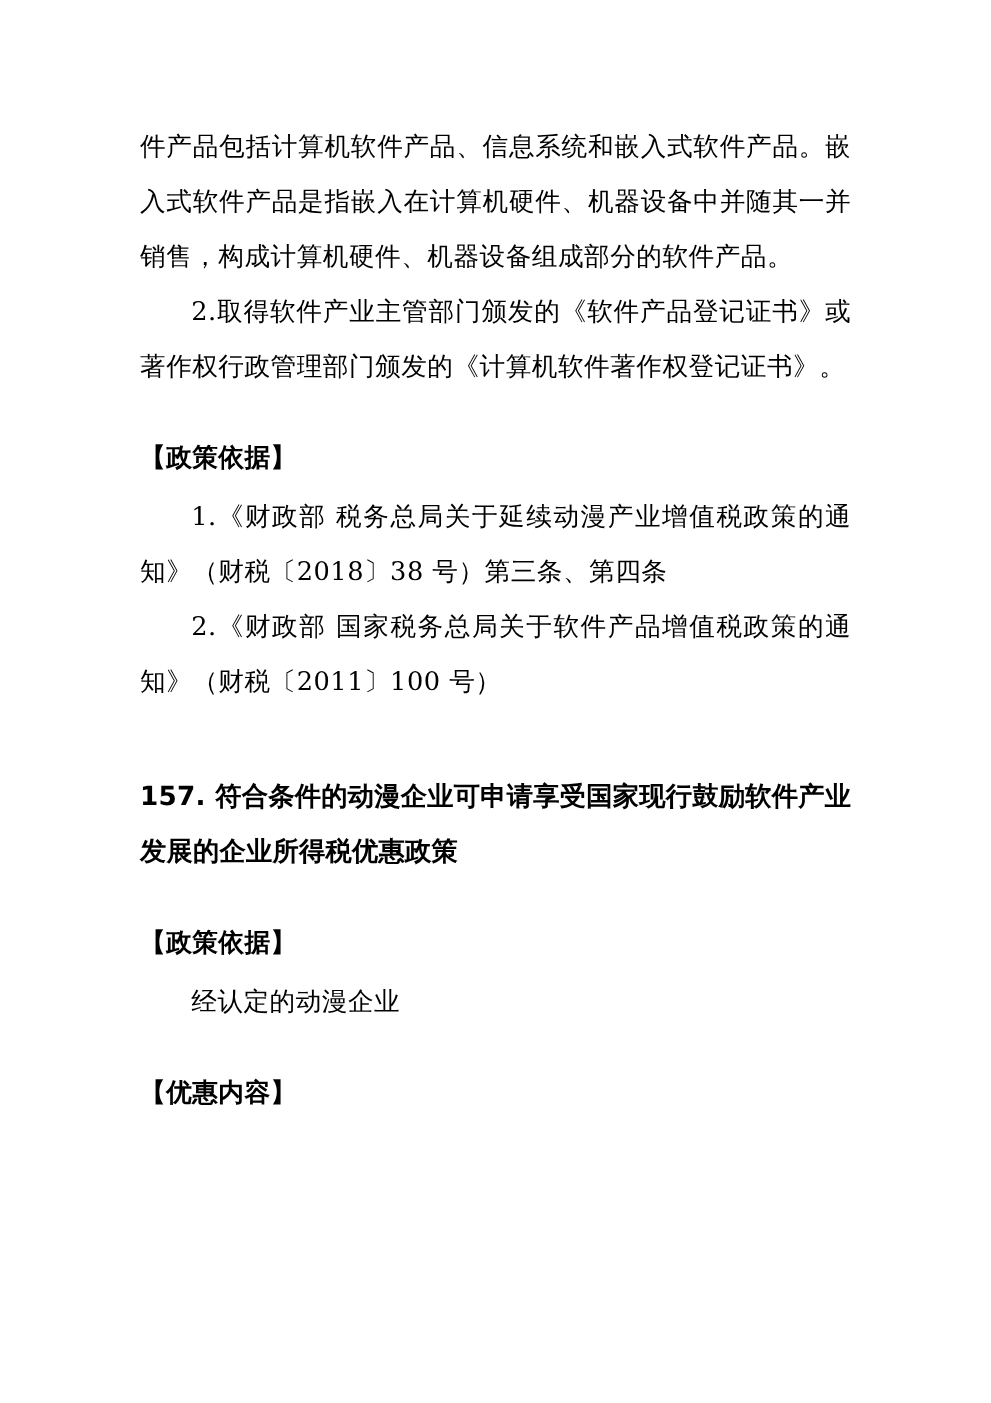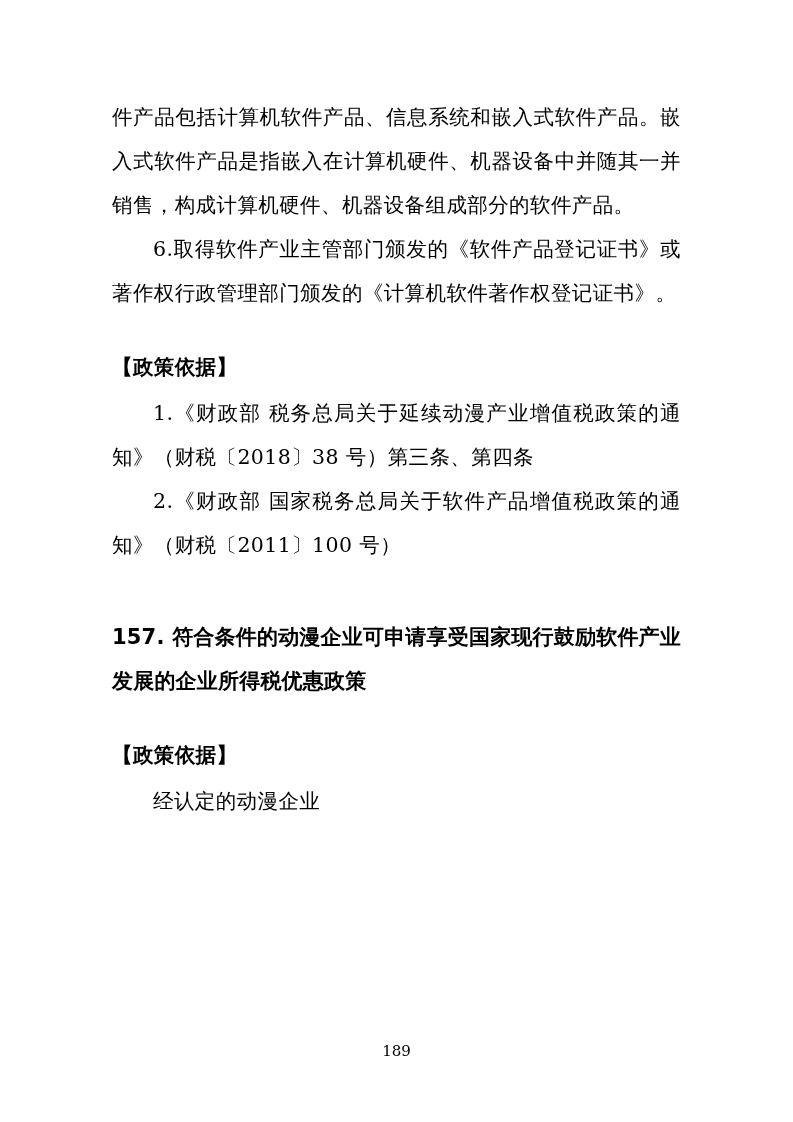--- a/index.html
+++ b/index.html
@@ -63,37 +63,37 @@
   }
   p { margin: 0; }
 </style>
 </head>
 <body>
 
 <div class="page">
 
   <p class="body-text">件产品包括计算机软件产品、信息系统和嵌入式软件产品。嵌入式软件产品是指嵌入在计算机硬件、机器设备中并随其一并销售，构成计算机硬件、机器设备组成部分的软件产品。</p>
 
-  <p class="body-text indent">6.取得软件产业主管部门颁发的《软件产品登记证书》或著作权行政管理部门颁发的《计算机软件著作权登记证书》。</p>
+  <p class="body-text indent">2.取得软件产业主管部门颁发的《软件产品登记证书》或著作权行政管理部门颁发的《计算机软件著作权登记证书》。</p>
 
   <div class="gap-sm"></div>
 
   <div class="section-head">【政策依据】</div>
 
   <p class="body-text indent">1.《财政部  税务总局关于延续动漫产业增值税政策的通知》（财税〔2018〕38 号）第三条、第四条</p>
   <p class="body-text indent">2.《财政部  国家税务总局关于软件产品增值税政策的通知》（财税〔2011〕100 号）</p>
 
   <div class="gap-lg"></div>
 
   <div class="article-title">157. 符合条件的动漫企业可申请享受国家现行鼓励软件产业发展的企业所得税优惠政策</div>
 
   <div class="gap-sm"></div>
 
   <div class="section-head">【政策依据】</div>
 
   <p class="body-text indent">经认定的动漫企业</p>
 
   <div class="gap-sm"></div>
 
+  <div class="section-head">【优惠内容】</div>
 
 
-  <div class="page-number">189</div>
 </div>
 
 </body></html>

